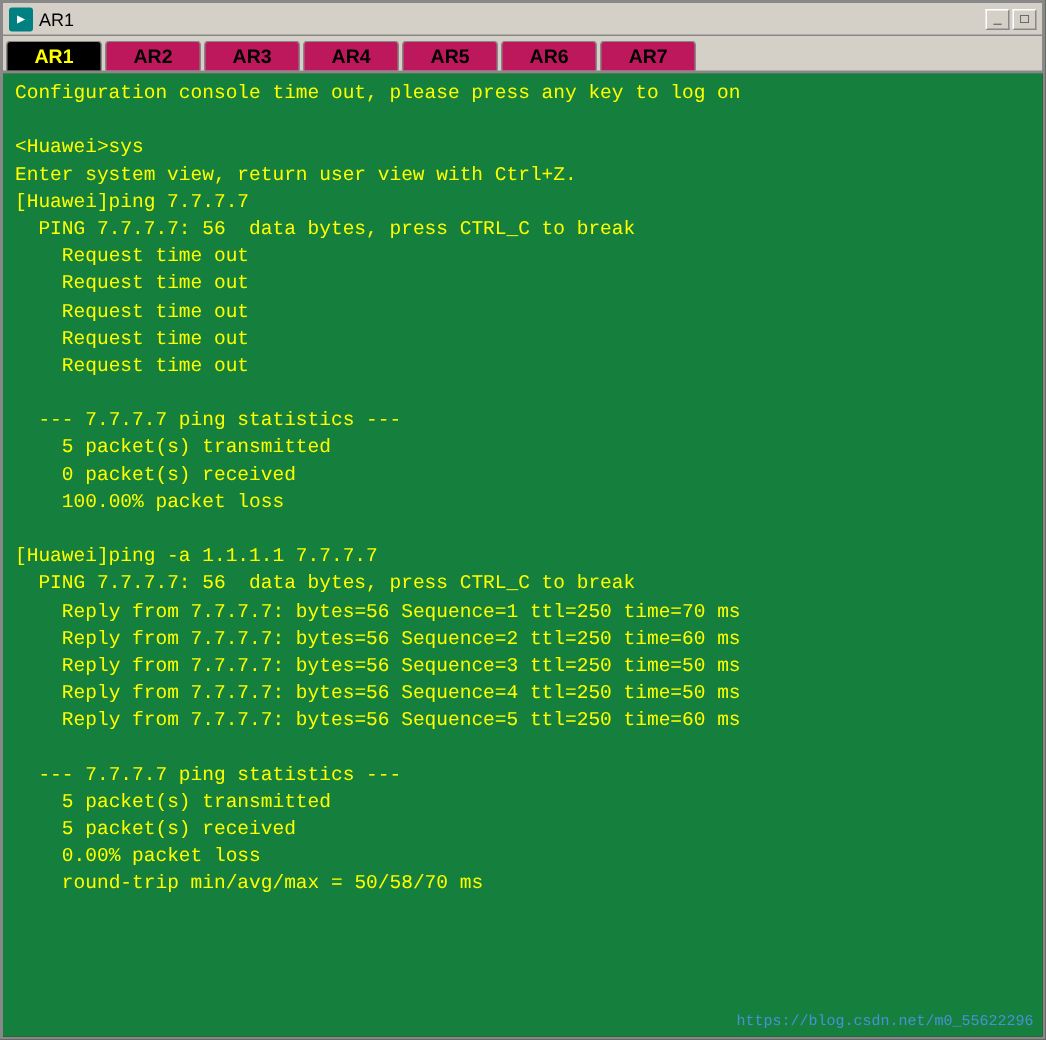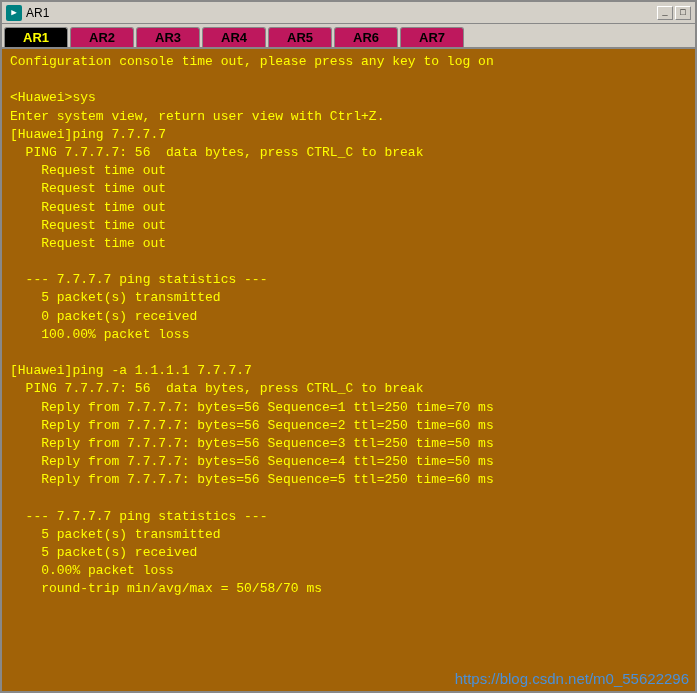--- a/index.html
+++ b/index.html
@@ -101,21 +101,21 @@
     .tab.active {
       background: #000;
       color: #ffff00;
       border-color: #888;
       position: relative;
       z-index: 1;
     }
 
     .terminal {
       flex: 1;
-      background: #a16207;
+      background: #15803d;
       color: #ffff00;
       font-family: 'Courier New', Courier, monospace;
       font-size: 13px;
       padding: 4px 8px;
       overflow-y: auto;
       line-height: 1.4;
     }
 
     .terminal pre {
       font-family: 'Courier New', Courier, monospace;
@@ -123,22 +123,22 @@
       color: #ffff00;
       white-space: pre-wrap;
       line-height: 1.4;
     }
 
     .watermark {
       position: absolute;
       bottom: 6px;
       right: 8px;
       color: #4a90d9;
-      font-family: Liberation Sans, sans-serif;
-      font-size: 15px;
+      font-family: Liberation Mono, monospace;
+      font-size: 10px;
       pointer-events: none;
     }
 
     .window-wrapper {
       position: relative;
       width: 697px;
       height: 693px;
     }
   </style>
 </head>

